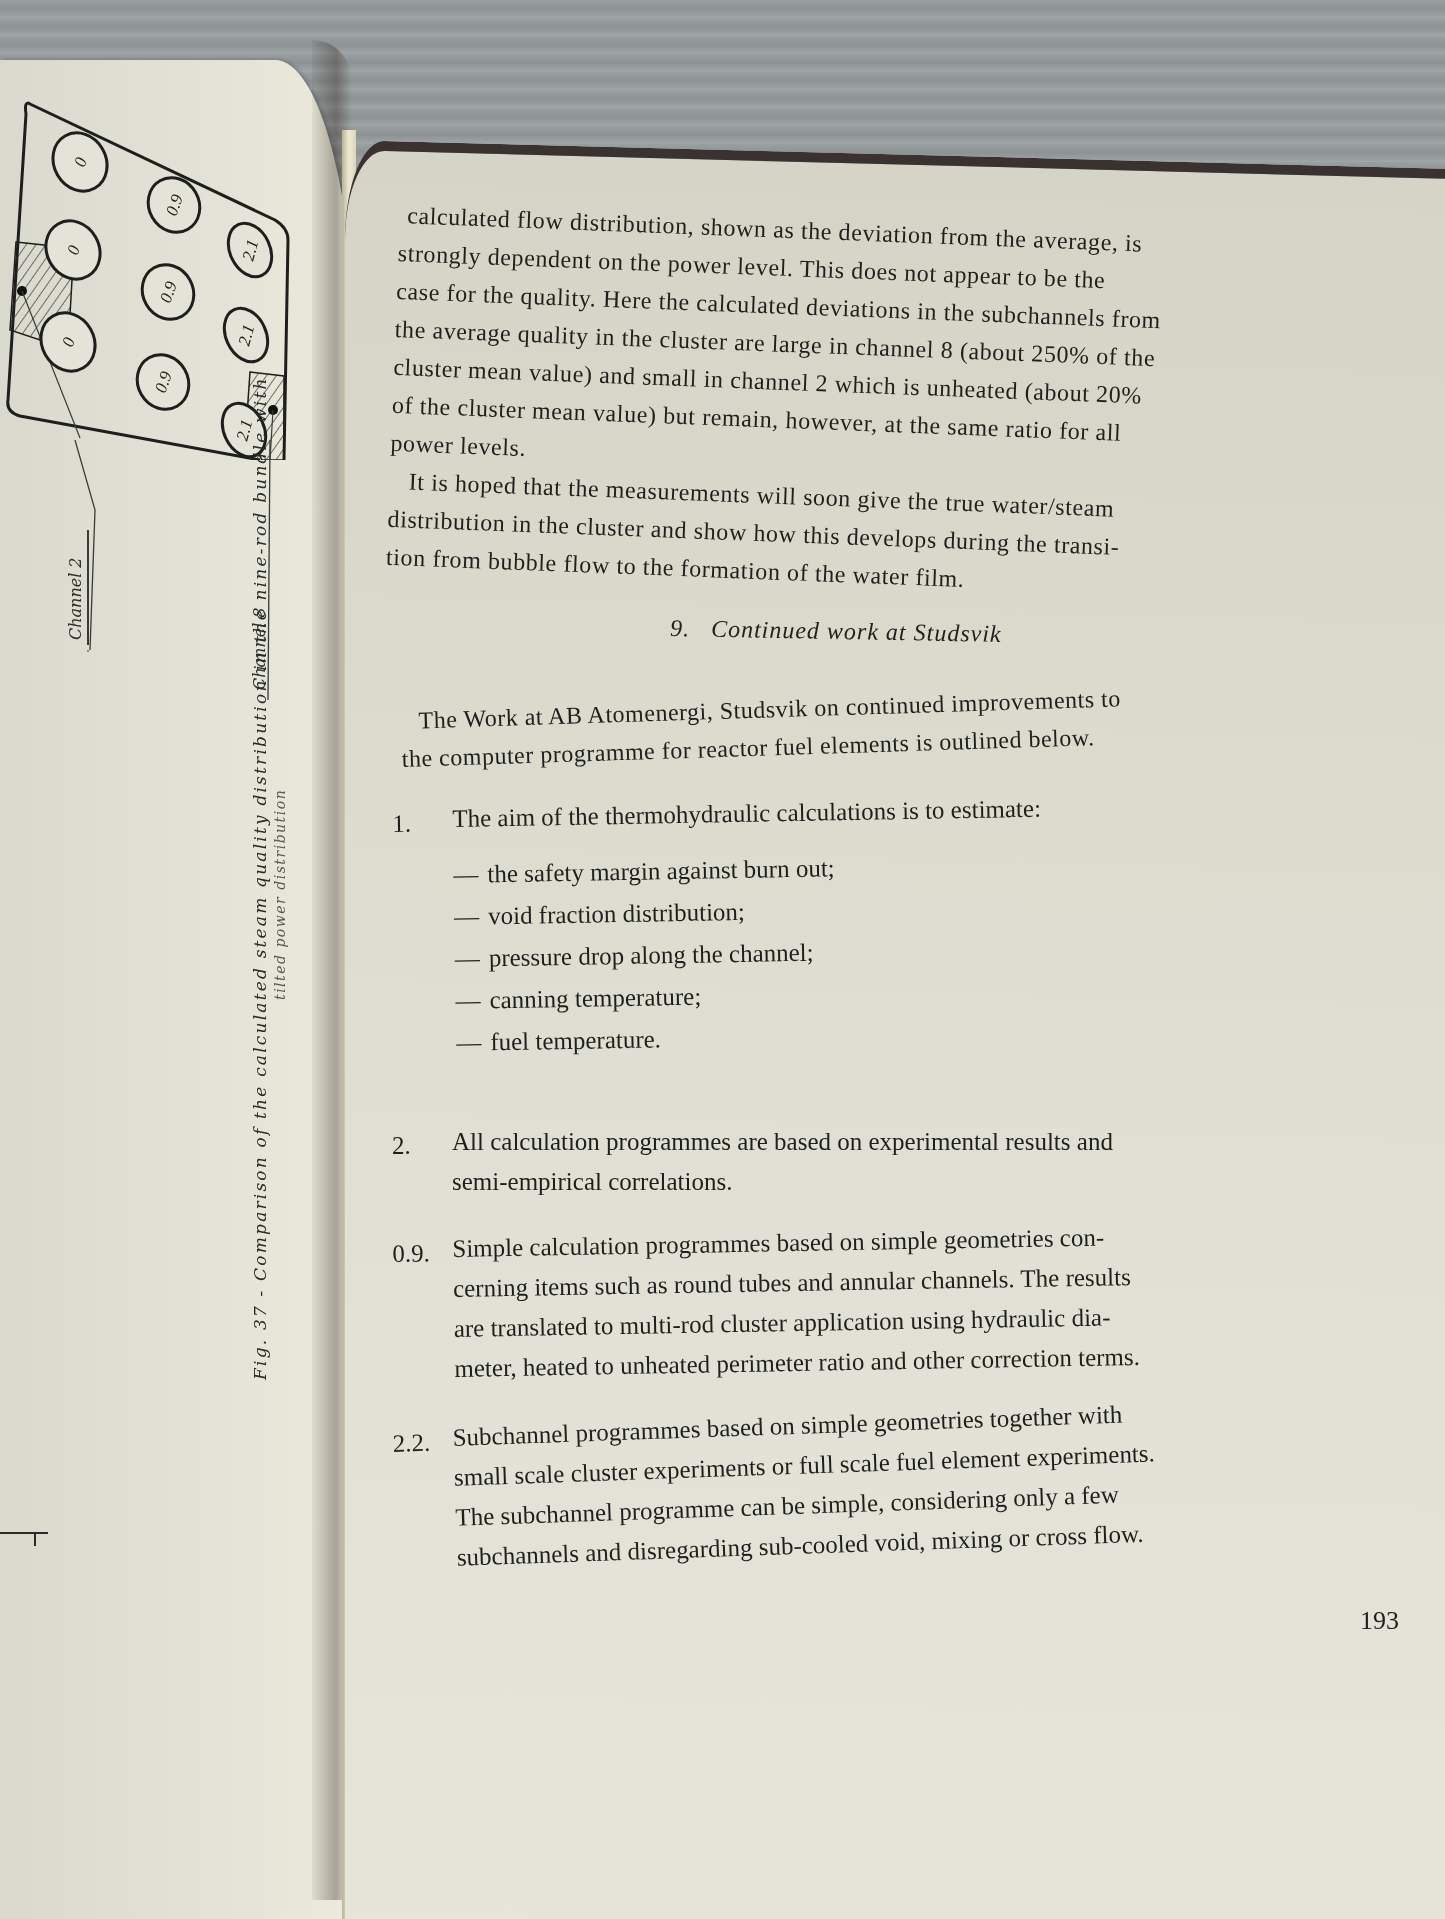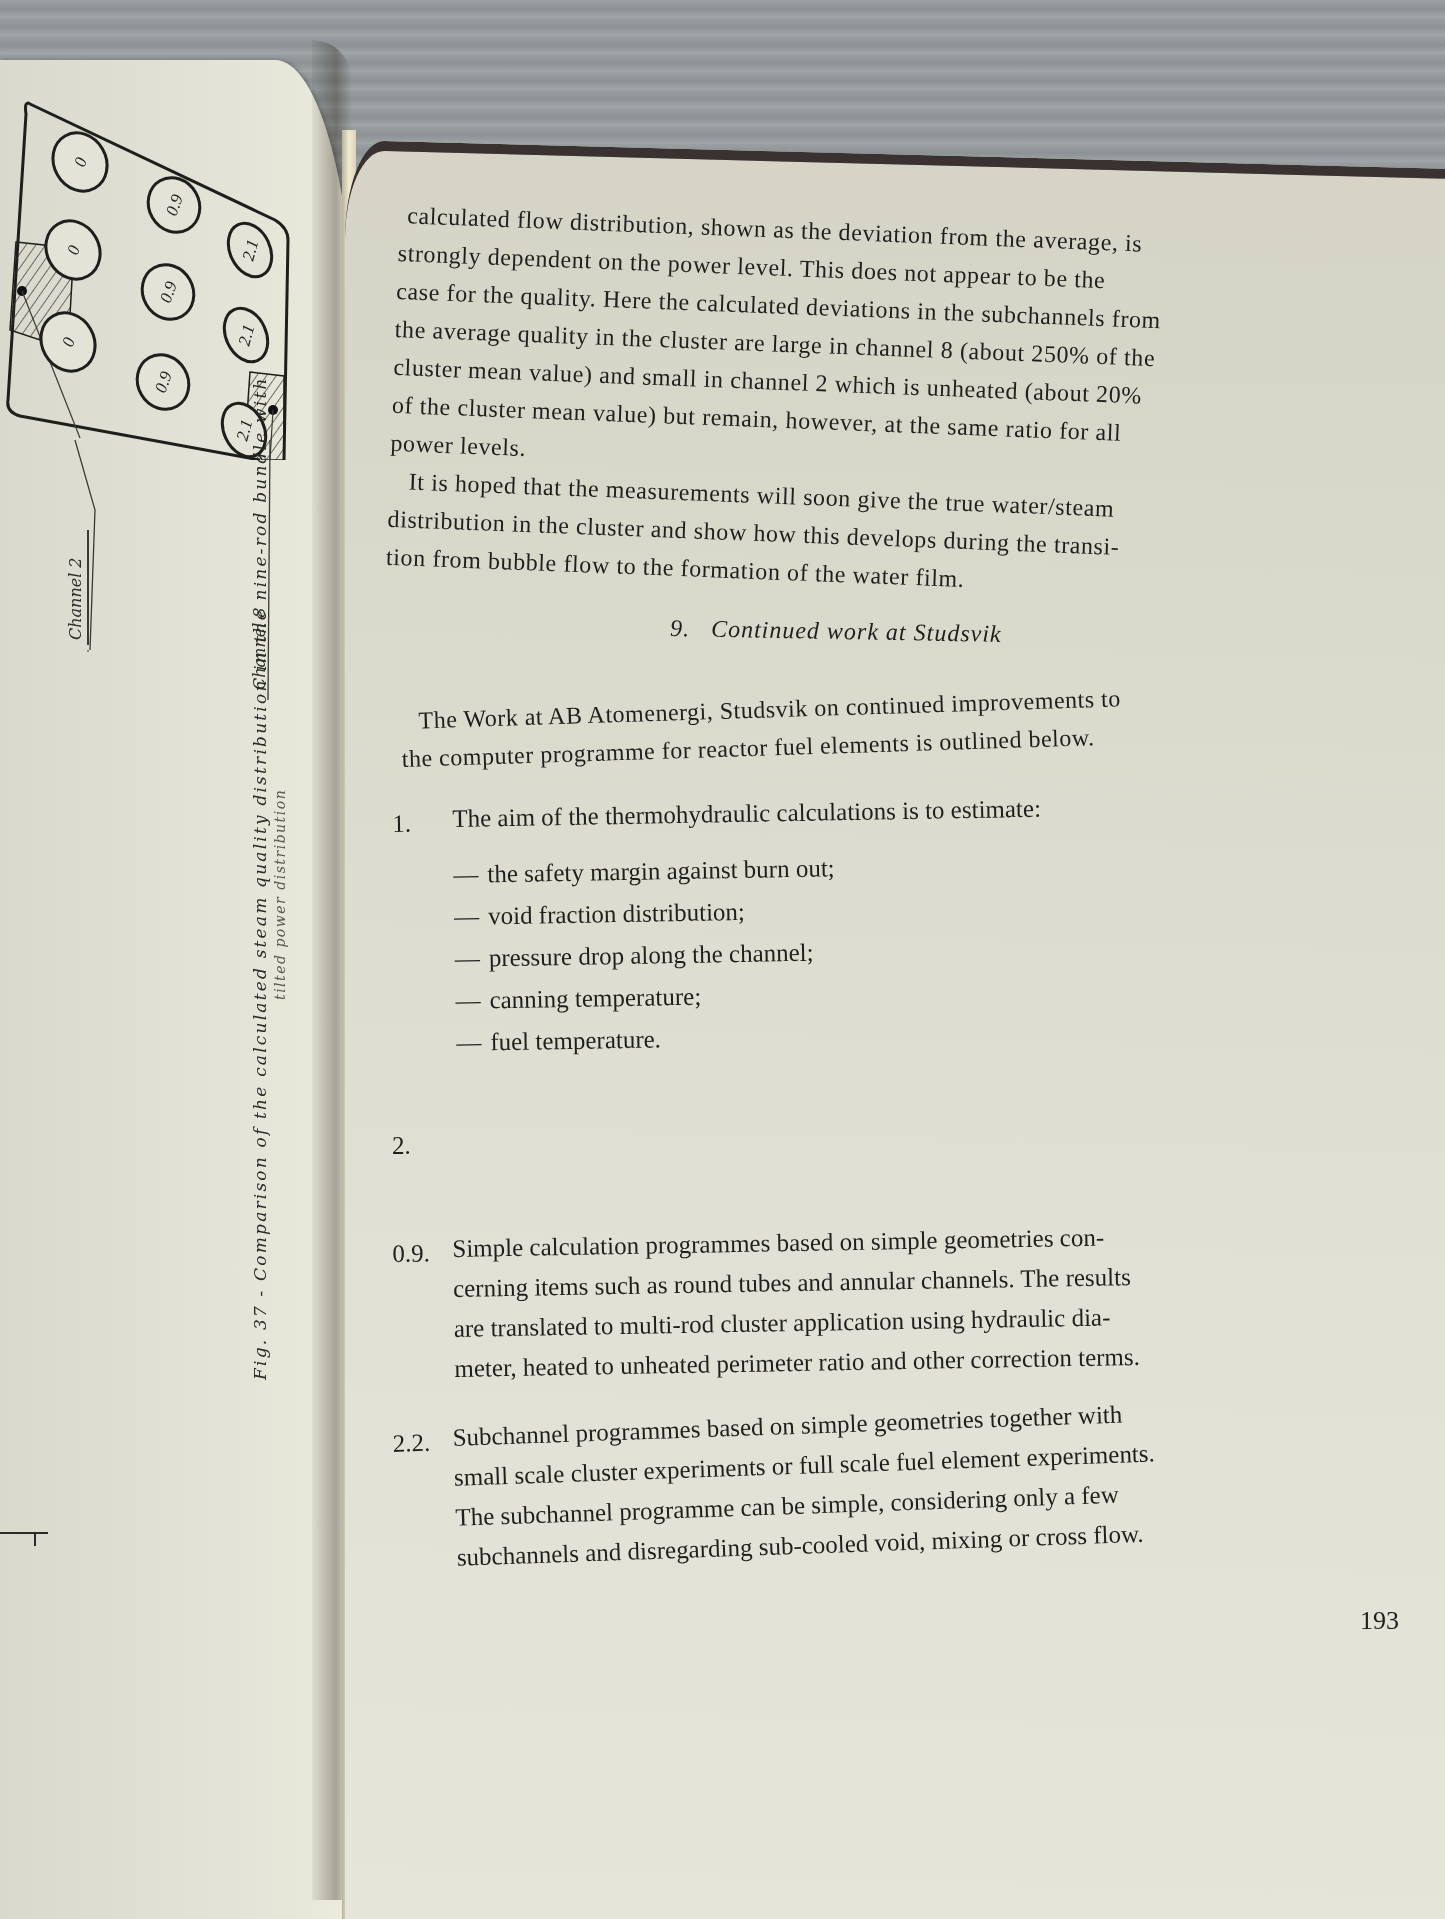--- a/index.html
+++ b/index.html
@@ -200,20 +200,22 @@
       <span class="dash-item"><span class="dash">—</span><span>void fraction distribution;</span></span>
       <span class="dash-item"><span class="dash">—</span><span>pressure drop along the channel;</span></span>
       <span class="dash-item"><span class="dash">—</span><span>canning temperature;</span></span>
       <span class="dash-item"><span class="dash">—</span><span>fuel temperature.</span></span>
     </div>
   </div>
 
   <div class="list-item" style="top:322px;">
     <span class="list-num">2.</span>
     <div class="list-body">
+      <span class="para-line">All calculation programmes are based on experimental results and</span>
+      <span class="para-line">semi-empirical correlations.</span>
     </div>
   </div>
 
   <div class="list-item" style="top:430px; transform: rotate(-1deg); transform-origin:left top;">
     <span class="list-num">0.9.</span>
     <div class="list-body">
       <span class="para-line">Simple calculation programmes based on simple geometries con-</span>
       <span class="para-line">cerning items such as round tubes and annular channels.  The results</span>
       <span class="para-line">are translated to multi-rod cluster application using hydraulic dia-</span>
       <span class="para-line">meter, heated to unheated perimeter ratio and other correction terms.</span>

